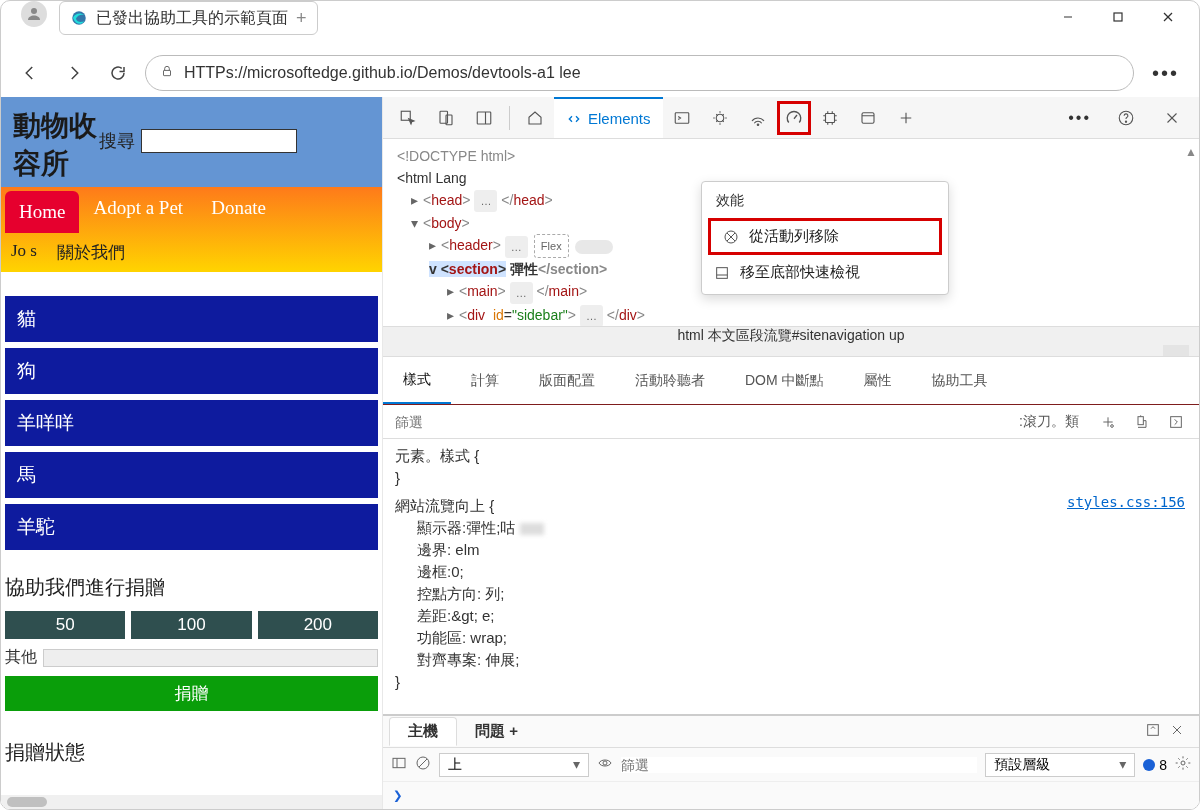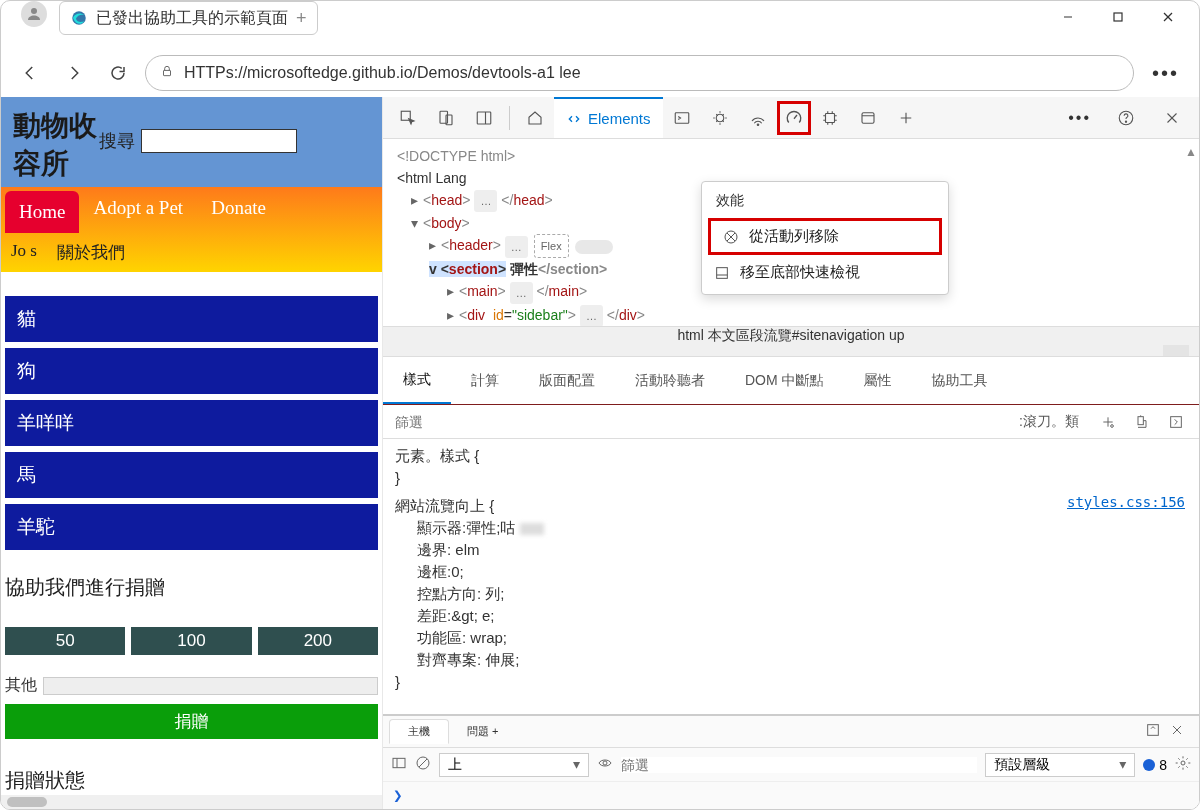--- a/index.html
+++ b/index.html
@@ -37,24 +37,24 @@
 .search-wrap { display:flex; align-items:center; margin-top:22px;}
 .search-label { font-size:18px; color:#222; margin-right:6px;}
 .search-input { width:156px; height:24px; border:1px solid #333; background:#fff;}
 .nav-bar { background:linear-gradient(#fe7a1a, #ffd400); display:flex; flex-wrap:wrap; }
 .nav-item { padding:10px 14px; font-size:19px; color:#fff; font-family: "Segoe Script", cursive; }
 .nav-item.active { background:#e6002e; border-radius:6px 6px 0 0; margin:4px 0 0 4px;}
 .nav-item.small { font-size:17px; color:#222; font-family:"Segoe UI"; padding:8px 10px;}
 .animal-list { padding:24px 4px 18px; }
 .animal-item { background:#0e1b9e; color:#fff; font-size:19px; padding:10px 12px; margin-bottom:6px;}
 .donate-section { padding: 0 4px 20px;}
-.donate-title { font-size:20px; color:#222; margin-bottom:26px;}
+.donate-title { font-size:20px; color:#222; margin-bottom:10px;}
 .donate-amounts { display:flex; gap:6px;}
 .donate-amt { flex:1; background:#2f4f4f; color:#fff; text-align:center; padding:4px 0; font-size:17px;}
-.donate-other-row { display:flex; align-items:center; margin-top:20px;justify-content:center;}
+.donate-other-row { display:flex; align-items:center; margin-top:8px;justify-content:center;}
 .donate-other-label { font-size:16px; color:#333; margin-right:6px;}
 .donate-other-input { flex:1; height:18px; background:#eee; border:1px solid #ccc;}
 .donate-btn { width:100%; background:#0a9e0a; color:#fff; text-align:center; padding:6px 0; margin-top:8px; font-size:17px;}
 .status-title { font-size:20px; color:#222; padding:8px 4px 30px;}
 .page-scrollbar { height:14px; background:#f0f0f0; position:absolute; bottom:0; left:0; right:0; display:flex; align-items:center;}
 .page-scroll-thumb { width:40px; height:10px; background:#c0c0c0; border-radius:5px; margin-left:6px;}
 
 
 .dt-toolbar { height:42px; border-bottom:1px solid #ddd; display:flex; align-items:center; padding-left:6px; position:relative; background:#f6f6f6;}
 .dt-tbtn { width:34px; height:34px; display:flex; align-items:center; justify-content:center; margin:0 2px;}
@@ -105,21 +105,21 @@
 .filter-btn svg { width:16px; height:16px; stroke:#666; fill:none; stroke-width:1.5;}
 
 
 .css-pane { font-family:"Microsoft JhengHei", sans-serif; font-size:15px; padding:6px 12px; line-height:22px; color:#333; flex:1; overflow:auto; position:relative;}
 .css-link { position:absolute; right:14px; top:52px; color:#0066cc; text-decoration:underline; font-family:Consolas, monospace; font-size:14px;}
 .css-blur { display:inline-block; width:24px; height:12px; filter:blur(2px); background:#ddd; vertical-align:middle;}
 
 
 .drawer { border-top:2px solid #ccc; background:#fafafa;}
 .drawer-tabs { height:32px; display:flex; align-items:center; border-bottom:1px solid #ddd; padding:0 6px;}
-.drawer-tab { padding:4px 18px; font-size:11px; color:#333;}
+.drawer-tab { padding:4px 18px; font-size:15px; color:#333;font-weight:bold;}
 .drawer-tab.active { background:#fff; border:1px solid #ddd; border-bottom:1px solid #fff; border-radius:4px 4px 0 0;}
 .drawer-right { margin-left:auto; display:flex; gap:8px; padding-right:8px;}
 .drawer-right svg { width:16px; height:16px; stroke:#666; fill:none; stroke-width:1.5;}
 .drawer-filter { height:34px; display:flex; align-items:center; padding:0 8px; gap:8px; border-bottom:1px solid #eee; font-size:14px;}
 .drawer-sel { border:1px solid #ccc; padding:2px 24px 2px 8px; background:#fff; position:relative; min-width:150px;}
 .drawer-sel::after { content:"▾"; position:absolute; right:8px; color:#666;}
 .drawer-filter-input { border:none; flex:1; outline:none; font-size:14px;}
 .msg-count { display:flex; align-items:center; gap:4px;}
 .msg-bubble { width:12px; height:12px; border-radius:50%; background:#1a61d6;}
 .drawer-console { padding:4px 10px; color:#1a61d6; font-family:Consolas, monospace; font-size:16px;}

